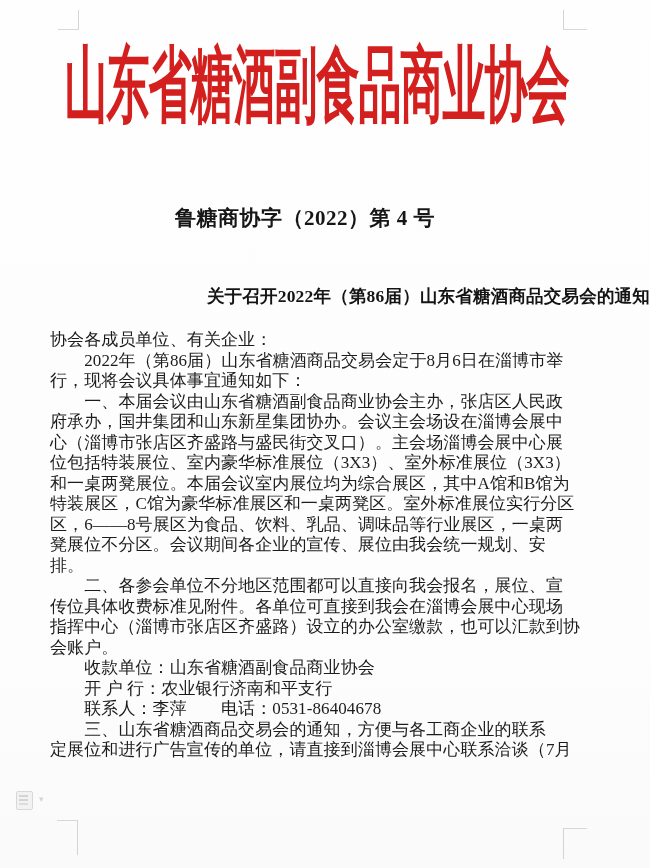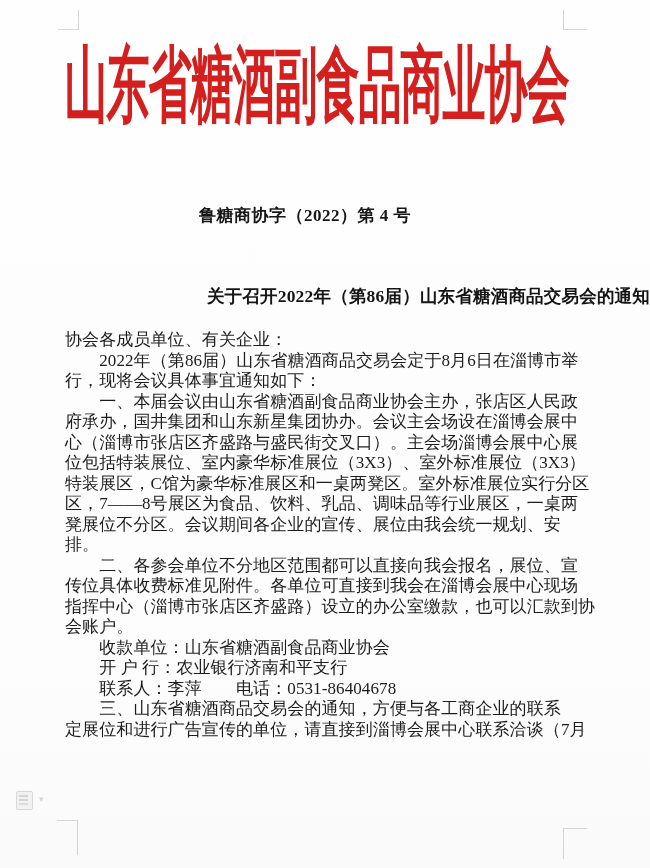--- a/index.html
+++ b/index.html
@@ -43,41 +43,41 @@
     white-space: nowrap;
     transform: scaleY(1.92);
     transform-origin: center;
   }
 
   .doc-number {
     position: absolute;
     left: 0; right: 40px;
     top: 204px;
     text-align: center;
-    font-size: 17px;
+    font-size: 21px;
     font-weight: 700;
     color: #161616;
     letter-spacing: 0.5px;
   }
 
   .doc-title {
     position: absolute;
     left: 0; right: 0;
     top: 284px;
     margin: 0;
     text-align: right;
     font-size: 17.5px;
     font-weight: 700;
     color: #141414;
     letter-spacing: 0.2px;
   }
 
   .body-text {
     position: absolute;
-    left: 65px;
+    left: 50px;
     top: 330px;
     width: 534px;
     font-size: 17px;
     line-height: 20.5px;
     color: #1c1c1c;
     letter-spacing: 0.1px;
   }
   .body-text .line {
     white-space: pre-wrap;
     min-height: 20.5px;
@@ -135,22 +135,23 @@
   <h1 class="doc-title">关于召开2022年（第86届）山东省糖酒商品交易会的通知</h1>
 
   <div class="body-text" style="color: rgb(28, 28, 28);">
       <div class="line">协会各成员单位、有关企业：</div>
       <div class="line">　　2022年（第86届）山东省糖酒商品交易会定于8月6日在淄博市举</div>
       <div class="line">行，现将会议具体事宜通知如下：</div>
       <div class="line">　　一、本届会议由山东省糖酒副食品商业协会主办，张店区人民政</div>
       <div class="line">府承办，国井集团和山东新星集团协办。会议主会场设在淄博会展中</div>
       <div class="line">心（淄博市张店区齐盛路与盛民街交叉口）。主会场淄博会展中心展</div>
       <div class="line">位包括特装展位、室内豪华标准展位（3X3）、室外标准展位（3X3）</div>
+      <div class="line">和一桌两凳展位。本届会议室内展位均为综合展区，其中A馆和B馆为</div>
       <div class="line">特装展区，C馆为豪华标准展区和一桌两凳区。室外标准展位实行分区</div>
-      <div class="line">区，7——8号展区为食品、饮料、乳品、调味品等行业展区，一桌两</div>
+      <div class="line">区，6——8号展区为食品、饮料、乳品、调味品等行业展区，一桌两</div>
       <div class="line">凳展位不分区。会议期间各企业的宣传、展位由我会统一规划、安</div>
       <div class="line">排。</div>
       <div class="line">　　二、各参会单位不分地区范围都可以直接向我会报名，展位、宣</div>
       <div class="line">传位具体收费标准见附件。各单位可直接到我会在淄博会展中心现场</div>
       <div class="line">指挥中心（淄博市张店区齐盛路）设立的办公室缴款，也可以汇款到协</div>
       <div class="line">会账户。</div>
       <div class="line">　　收款单位：山东省糖酒副食品商业协会</div>
       <div class="line">　　开 户 行：农业银行济南和平支行</div>
       <div class="line">　　联系人：李萍　　电话：0531-86404678</div>
       <div class="line">　　三、山东省糖酒商品交易会的通知，方便与各工商企业的联系</div>

